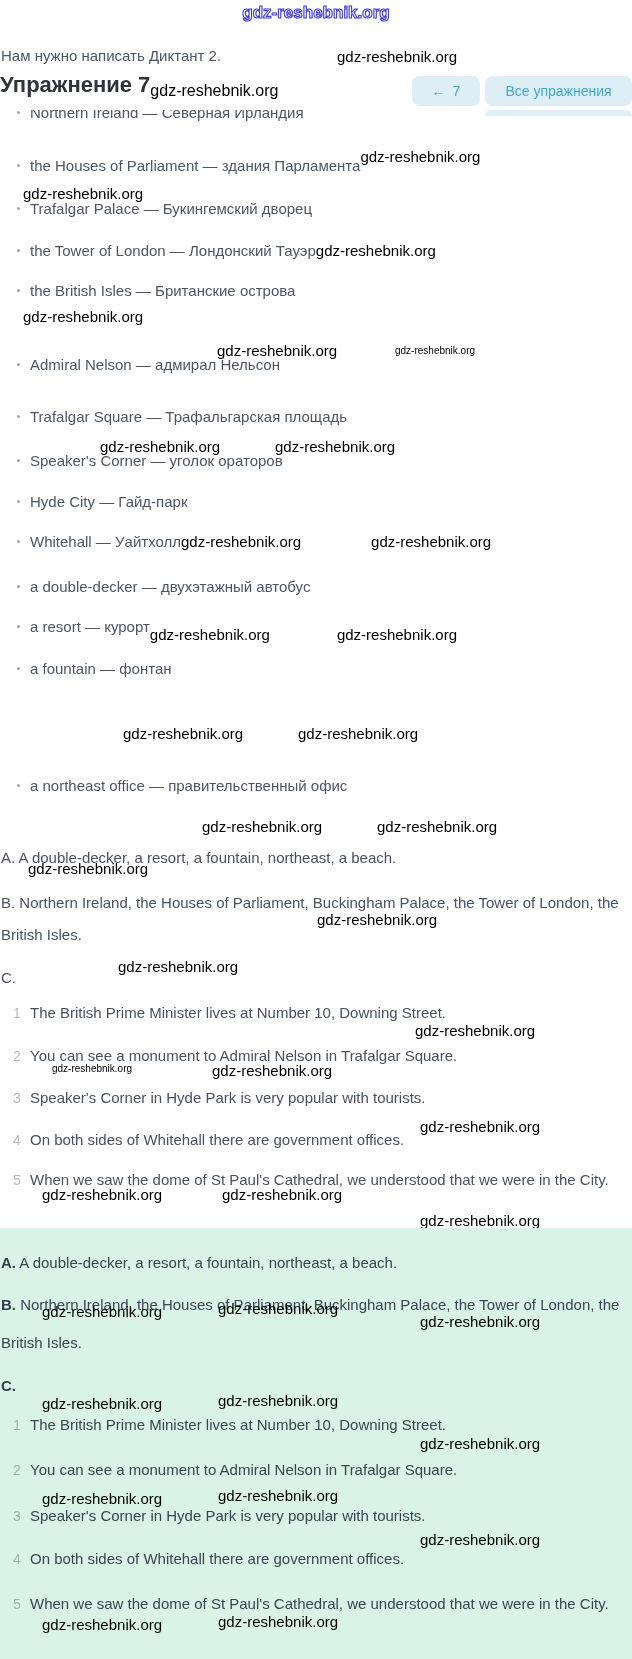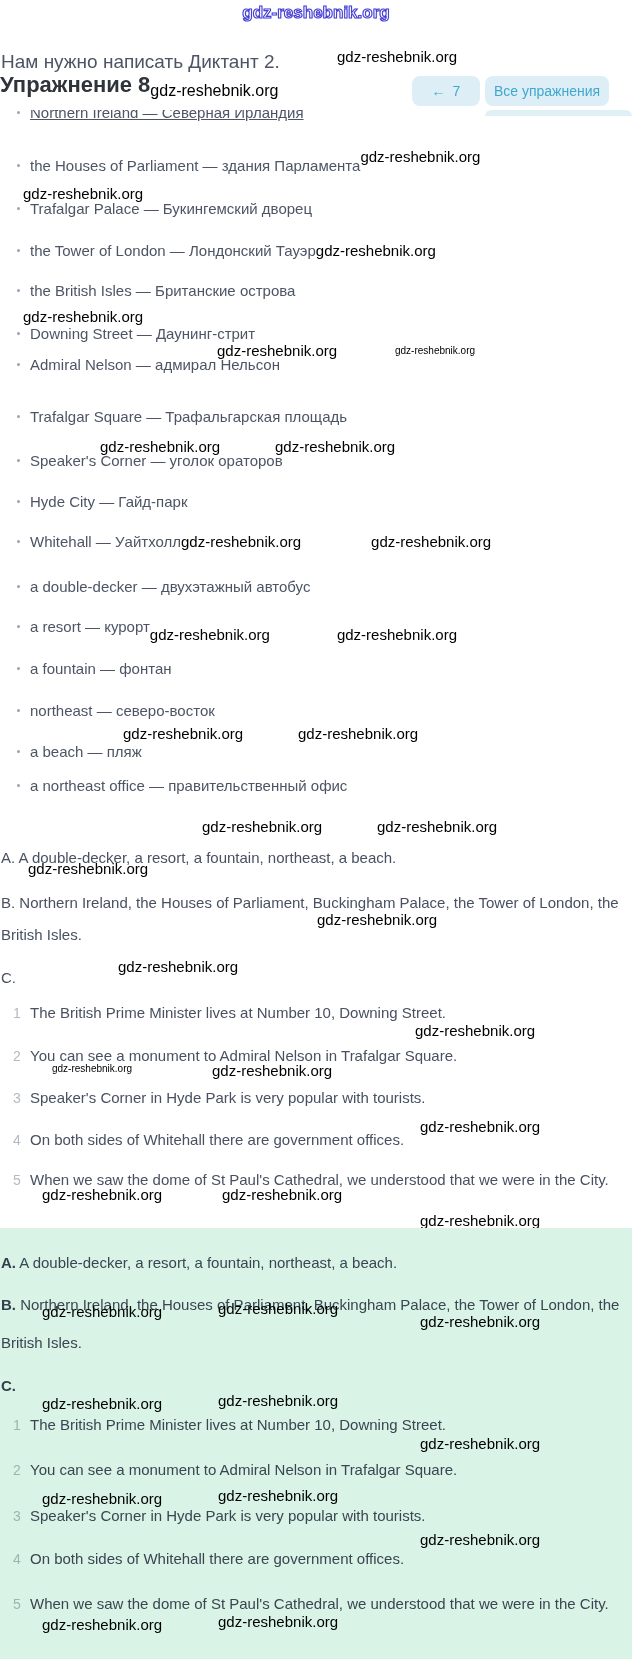--- a/index.html
+++ b/index.html
@@ -10,37 +10,37 @@
   .wm{position:absolute;font-size:15px;line-height:17px;color:#000;white-space:nowrap;}
   .wm.small{font-size:10px;line-height:11px;}
   .wm-purple{position:absolute;top:3px;left:50%;transform:translateX(-50%);
              font-size:17px;font-weight:700;color:#fff;white-space:nowrap;
              -webkit-text-stroke:1.1px #4740d4;text-shadow:0 0 1px #4740d4;}
   .wm-inline{font-size:15px;color:#000;white-space:nowrap;}
   .raised{position:relative;top:-9px;}
   .lowered{position:relative;top:8px;}
 
   
-  .intro{position:absolute;left:1px;top:32px;font-size:19px;color:#4d5565;}
+  .intro{position:absolute;left:1px;top:32px;font-size:15px;color:#4d5565;}
   h1.title{position:absolute;left:0;top:70px;margin:0;font-size:22px;line-height:30px;
            font-weight:700;color:#2f333a;white-space:nowrap;}
   h1.title .wm-sub{font-size:16px;font-weight:400;color:#000;position:relative;top:4px;}
   .btn{position:absolute;top:76px;height:30px;border:none;border-radius:8px;background:#ddeef7;
        color:#3fa8cb;font-size:14px;font-family:inherit;display:flex;align-items:center;
        justify-content:center;gap:7px;cursor:pointer;padding:0;}
   .btn-prev{left:412px;width:68px;}
-  .btn-all{left:485px;width:124px;}
+  .btn-all{left:485px;width:147px;}
   .btn-sliver{position:absolute;left:485px;top:110px;width:147px;height:6px;
               border-radius:7px 7px 0 0;background:#dff0f7;}
 
   
   .vocab{position:absolute;left:0;right:0;padding-left:30px;font-size:15px;line-height:17px;
          color:#4d5565;white-space:nowrap;}
   .dot{position:absolute;left:17px;top:7px;width:3px;height:3px;border-radius:50%;background:#9aa3ad;}
-  .clipwrap{position:absolute;left:0;right:0;top:110px;height:13px;overflow:hidden;text-decoration:underline;}
+  .clipwrap{position:absolute;left:0;right:0;top:110px;height:13px;overflow:hidden;}
   .clipwrap .vocab{position:relative;top:-6px;}
 
   
   .ans{position:absolute;left:1px;right:2px;font-size:15px;line-height:32px;color:#485061;}
   .nrow{position:absolute;left:0;right:2px;padding-left:30px;font-size:15px;line-height:32px;color:#485061;}
   .num{position:absolute;left:13px;font-size:14px;color:#b3bac2;}
 
   
   .green-bg{position:absolute;left:0;top:1228px;width:632px;height:431px;background:#d9f4e7;}
   .g .ans,.g.ans{color:#3b4551;line-height:38px;}
@@ -50,46 +50,43 @@
 </style>
 </head>
 <body>
 
 <div class="page">
 
   <div class="wm-purple">gdz-reshebnik.org</div>
   <p class="intro">Нам нужно написать Диктант 2.</p>
   <div class="wm" style="left:337px;top:48px">gdz-reshebnik.org</div>
 
-  <h1 class="title"><span>Упражнение 8</span><span class="wm-sub">gdz-reshebnik.org</span></h1>
+  <h1 class="title"><span>Упражнение 7</span><span class="wm-sub">gdz-reshebnik.org</span></h1>
   <button class="btn btn-prev">
     <span>←</span>
     <span>7</span>
   </button>
   <button class="btn btn-all">Все упражнения</button>
   <div class="btn-sliver"></div>
 
   <div class="clipwrap">
     <div class="vocab"><span class="dot"></span><span>Northern Ireland — Северная Ирландия</span></div>
   </div>
   <div class="vocab" style="top:157px"><span class="dot"></span><span>the Houses of Parliament — здания Парламента</span><span class="wm-inline raised">gdz-reshebnik.org</span></div>
   <div class="vocab" style="top:200px"><span class="dot"></span><span>Trafalgar Palace — Букингемский дворец</span></div>
   <div class="vocab" style="top:242px"><span class="dot"></span><span>the Tower of London — Лондонский Тауэр</span><span class="wm-inline">gdz-reshebnik.org</span></div>
   <div class="vocab" style="top:282px"><span class="dot"></span><span>the British Isles — Британские острова</span></div>
-  <div class="vocab" style="top:325px"><span class="dot"></span><span>Downing Street — Даунинг-стрит</span></div>
   <div class="vocab" style="top:356px"><span class="dot"></span><span>Admiral Nelson — адмирал Нельсон</span></div>
   <div class="vocab" style="top:408px"><span class="dot"></span><span>Trafalgar Square — Трафальгарская площадь</span></div>
   <div class="vocab" style="top:452px"><span class="dot"></span><span>Speaker's Corner — уголок ораторов</span></div>
   <div class="vocab" style="top:493px"><span class="dot"></span><span>Hyde City — Гайд-парк</span></div>
   <div class="vocab" style="top:578px"><span class="dot"></span><span>a double-decker — двухэтажный автобус</span></div>
   <div class="vocab" style="top:533px"><span class="dot"></span><span>Whitehall — Уайтхолл</span><span class="wm-inline">gdz-reshebnik.org</span><span class="wm-inline" style="margin-left:70px">gdz-reshebnik.org</span></div>
   <div class="vocab" style="top:660px"><span class="dot"></span><span>a fountain — фонтан</span></div>
   <div class="vocab" style="top:618px"><span class="dot"></span><span>a resort — курорт</span><span class="wm-inline lowered">gdz-reshebnik.org</span><span class="wm-inline lowered" style="margin-left:67px">gdz-reshebnik.org</span></div>
-  <div class="vocab" style="top:702px"><span class="dot"></span><span>northeast — северо-восток</span></div>
-  <div class="vocab" style="top:743px"><span class="dot"></span><span>a beach — пляж</span></div>
   <div class="vocab" style="top:777px"><span class="dot"></span><span>a northeast office — правительственный офис</span></div>
 
   <div class="wm" style="left:23px;top:185px">gdz-reshebnik.org</div>
   <div class="wm" style="left:23px;top:308px">gdz-reshebnik.org</div>
   <div class="wm" style="left:217px;top:342px">gdz-reshebnik.org</div>
   <div class="wm small" style="left:395px;top:345px">gdz-reshebnik.org</div>
   <div class="wm" style="left:100px;top:438px">gdz-reshebnik.org</div>
   <div class="wm" style="left:275px;top:438px">gdz-reshebnik.org</div>
   <div class="wm" style="left:123px;top:725px">gdz-reshebnik.org</div>
   <div class="wm" style="left:298px;top:725px">gdz-reshebnik.org</div>

